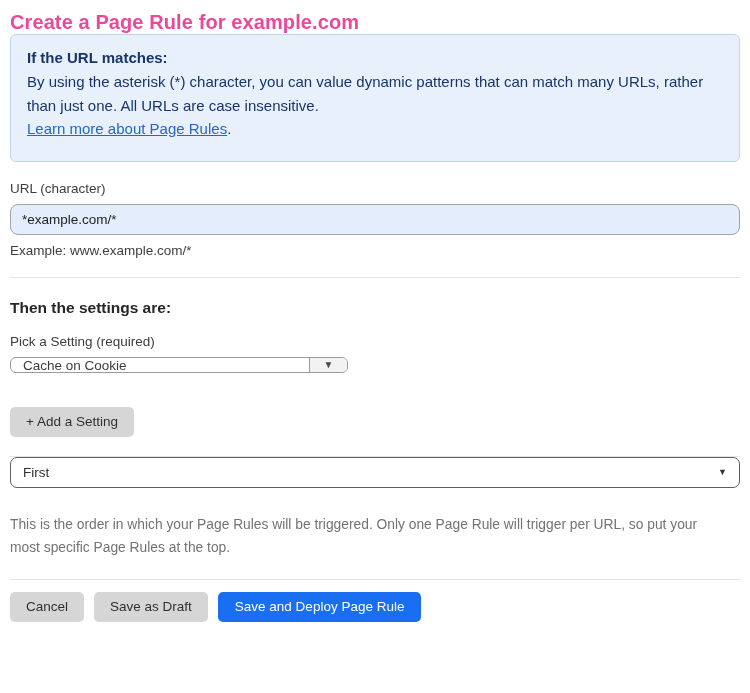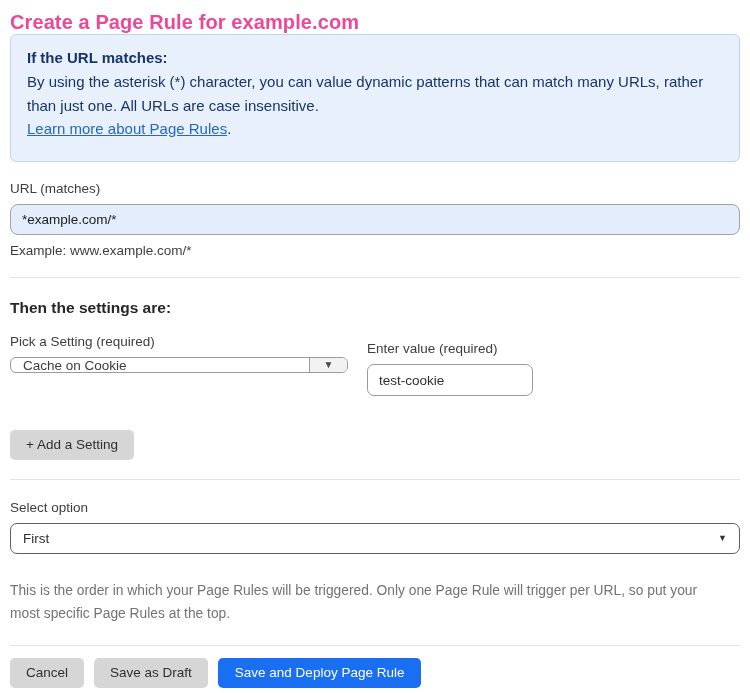--- a/index.html
+++ b/index.html
@@ -202,53 +202,48 @@
 
   <h1 class="page-title">Create a Page Rule for example.com</h1>
 
   <div class="info-box">
     <div class="info-heading">If the URL matches:</div>
     <div class="info-body">By using the asterisk (*) character, you can value dynamic patterns that can match many URLs, rather than just one. All URLs are case insensitive.</div>
     <div class="info-link-line"><a href="#">Learn more about Page Rules</a><span class="period">.</span></div>
   </div>
 
   <div class="url-section">
-    <label class="field-label">URL (matches)</label>
+    <label class="field-label">URL (character)</label>
     <input type="text" class="url-input" value="*example.com/*" style="">
     <div class="helper-text">Example: www.example.com/*</div>
   </div>
 
   <hr class="divider">
 
   <div class="settings-section">
     <h2 class="section-heading">Then the settings are:</h2>
 
     <div class="settings-row">
       <div class="setting-col">
         <label class="field-label">Pick a Setting (required)</label>
         <div class="select-box">
           <span class="select-text">Cache on Cookie</span>
           <span class="arrow-cell">
             <span class="arrow-glyph">▼</span>
           </span>
         </div>
       </div>
-      <div class="value-col">
-        <label class="field-label">Enter value (required)</label>
-        <input type="text" class="value-input" value="test-cookie" style="">
-      </div>
     </div>
 
     <button class="gray-btn add-btn">+ Add a Setting</button>
   </div>
 
   <hr class="divider">
 
   <div class="order-section">
-    <label class="field-label order-label">Select option</label>
     <div class="order-select">
       <span>First</span>
       <span class="arrow-glyph">▼</span>
     </div>
     <p class="order-helper">This is the order in which your Page Rules will be triggered. Only one Page Rule will trigger per URL, so put your most specific Page Rules at the top.</p>
   </div>
 
   <hr class="divider">
 
   <div class="footer">

